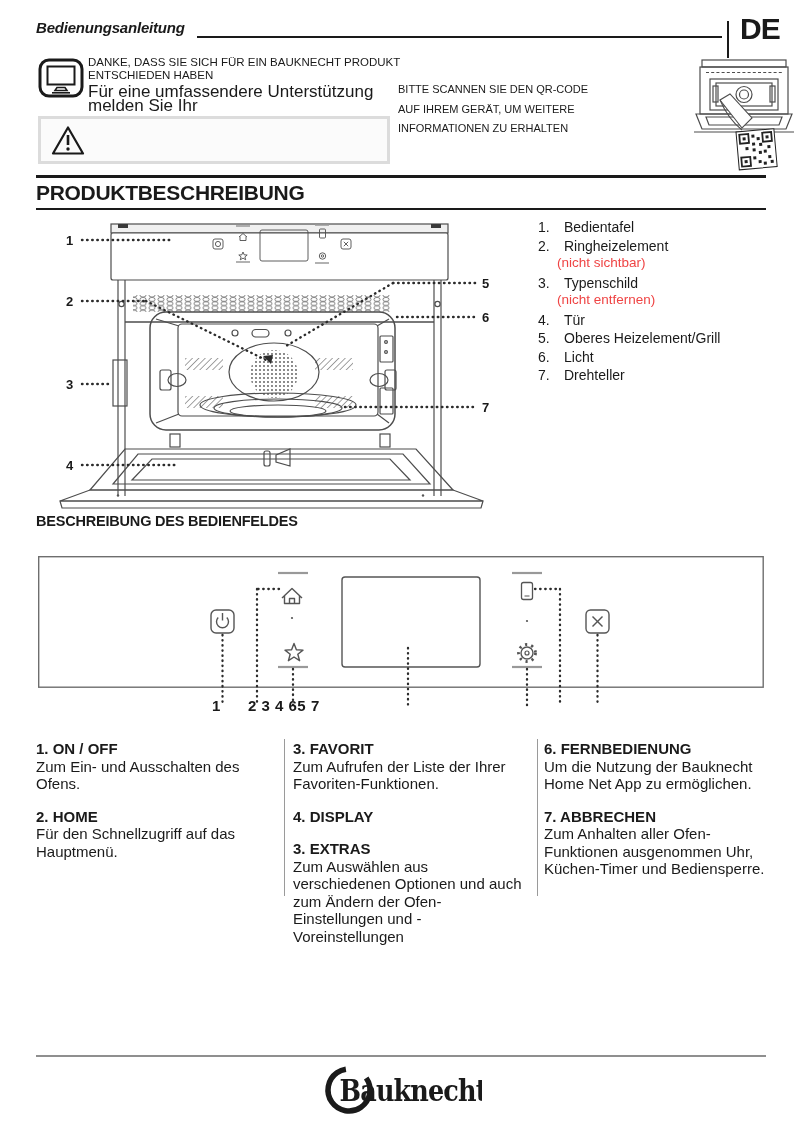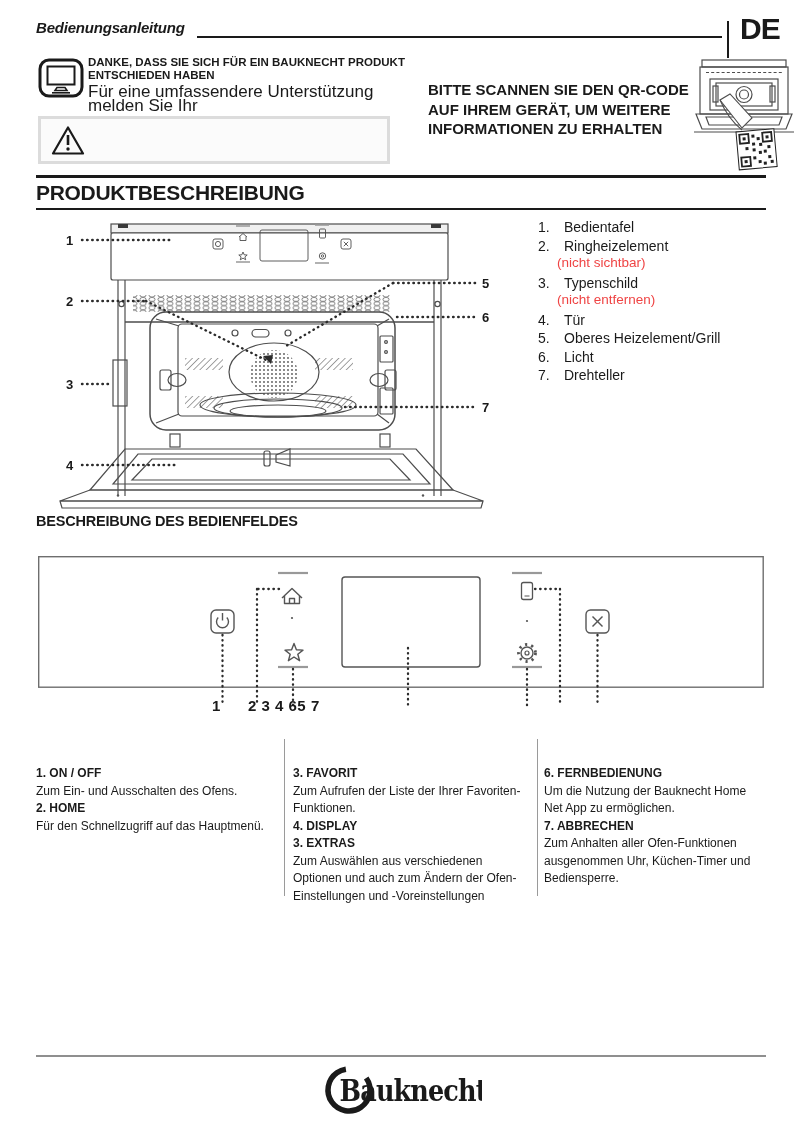--- a/index.html
+++ b/index.html
@@ -6,49 +6,49 @@
   .page{position:relative;width:802px;height:1134px;background:#fff;overflow:hidden;
         font-family:"Liberation Sans",sans-serif;color:#1a1a1a;}
   .abs{position:absolute;}
   
   .doc-type{left:36px;top:19px;font-size:15px;font-weight:700;font-style:italic;letter-spacing:-0.2px;}
   .hline{left:197px;top:36px;width:525px;height:2px;background:#1a1a1a;}
   .vbar{left:727px;top:21px;width:2px;height:37px;background:#1a1a1a;}
   .lang{left:740px;top:12px;font-size:30px;font-weight:800;letter-spacing:-1px;}
   
   .intro-text{left:88px;top:56px;width:330px;}
-  .intro-title{font-size:11.5px;font-weight:700;line-height:13px;}
+  .intro-title{font-size:11.5px;font-weight:400;line-height:13px;}
   .intro-body{font-size:17px;line-height:13.5px;margin-top:3px;}
   .intro-body b{font-weight:700;}
   .warnbox{left:38px;top:116px;width:346px;height:42px;border:3px solid #dcdcdc;background:#fbfbfb;
            display:flex;align-items:center;}
   .warn-text{font-size:11.5px;font-weight:700;line-height:14px;margin-left:14px;}
-  .qr-instr{left:428px;top:80px;width:270px;font-size:15px;font-weight:700;line-height:19.5px;}
+  .qr-instr{left:398px;top:80px;width:270px;font-size:11px;font-weight:400;line-height:19.5px;}
   
   .rule-thick{left:36px;top:175px;width:730px;height:3px;background:#1a1a1a;}
   .sec1-title{left:36px;top:181px;font-size:21px;font-weight:800;letter-spacing:-0.3px;}
   .rule-thin{left:36px;top:208px;width:730px;height:2px;background:#1a1a1a;}
   
   .parts{left:538px;top:218px;width:240px;font-size:14px;line-height:18.5px;}
   .part{display:flex;}
   .pnum{width:18px;margin-right:8px;}
   .pnote{margin-left:19px;font-size:13.5px;line-height:16.5px;color:#ef4444;margin-bottom:2px;}
   .sec2-title{left:36px;top:513px;font-size:14.5px;font-weight:700;letter-spacing:-0.2px;}
   
   .pn{font-size:15px;font-weight:700;}
   .pn1{left:212px;top:697px;}
   .pncluster{left:248px;top:697px;letter-spacing:0.5px;}
   
-  .col{top:765px;font-size:12px;line-height:17.5px;}
+  .col{top:740px;font-size:15px;line-height:17.5px;}
   .col1{left:36px;width:228px;}
   .col2{left:293px;width:234px;}
   .col3{left:544px;width:222px;}
   .cdiv{top:739px;height:157px;width:1px;background:#9a9a9a;}
   .cdiv1{left:284px;} .cdiv2{left:537px;}
-  .ctitle{font-weight:700;margin-top:0;}
+  .ctitle{font-weight:700;margin-top:15px;}
   .ctitle:first-child{margin-top:0;}
   
   .frule{left:36px;top:1055px;width:730px;height:2px;background:#8f8f8f;}
   svg{display:block;}
   .stroke{stroke:#4d4d4d;fill:none;}
 </style>
 </head>
 <body>
 
 <div class="page">

